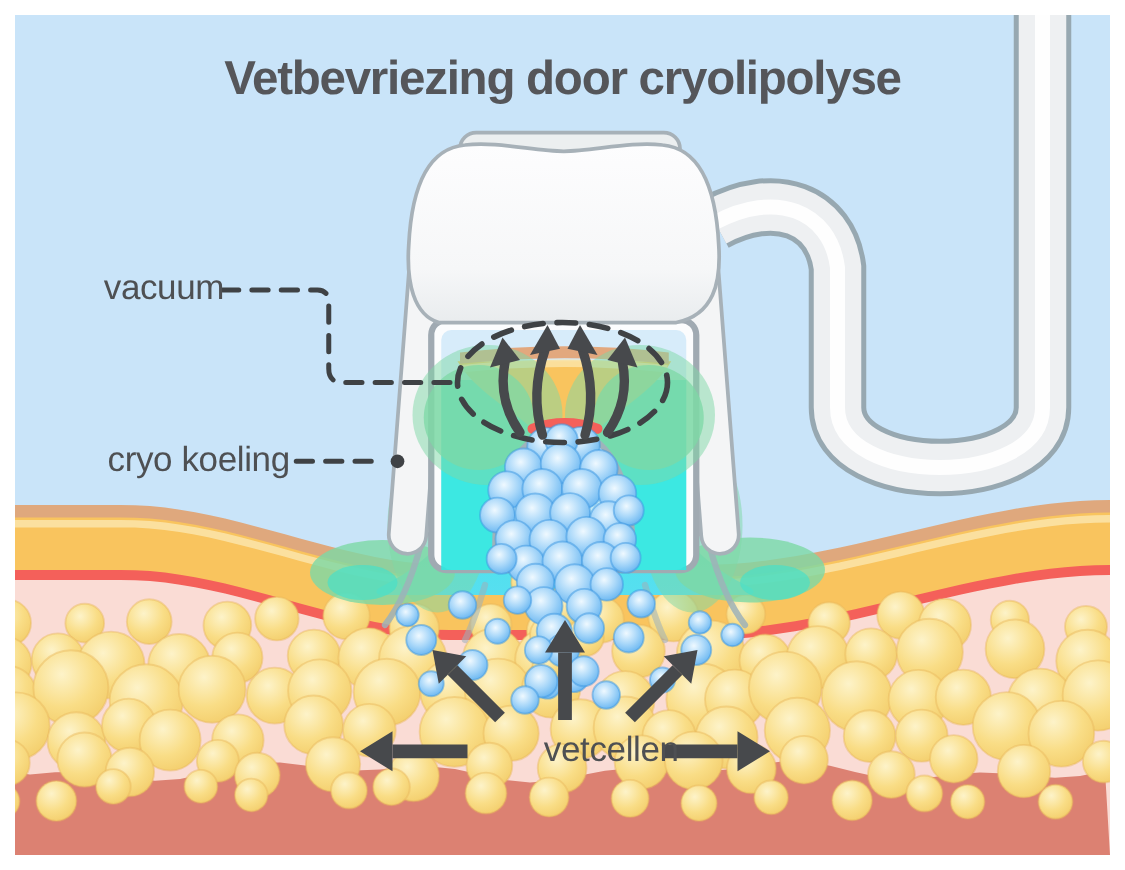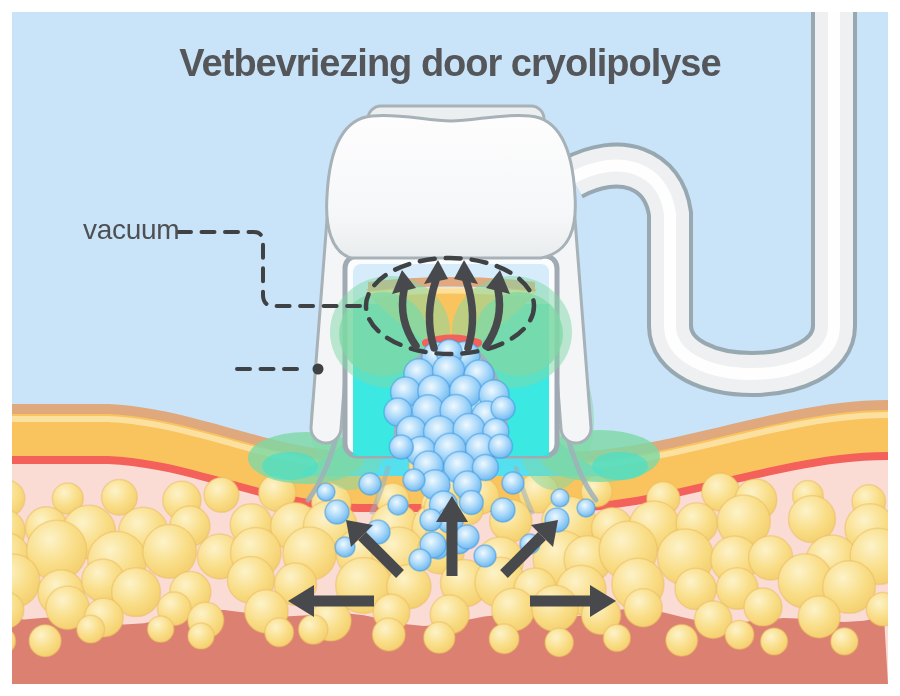--- a/index.html
+++ b/index.html
@@ -317,13 +317,15 @@
         <path d="M237,369 L305,369" stroke-dasharray="13 10.5"></path>
         <circle cx="318" cy="369" r="5.5" style="fill:var(--dash)" stroke="none"></circle>
       </g>
     </g>
 
     <rect x="0" y="0" width="900" height="696" fill="none" style="stroke:var(--frame)" stroke-width="24"></rect>
   </svg>
 
   <div id="title">Vetbevriezing door cryolipolyse</div>
   <div id="lbl-vacuum" class="lbl">vacuum</div>
+  <div id="lbl-cryo" class="lbl">cryo koeling</div>
+  <div id="lbl-fat" class="lbl">vetcellen</div>
 </div>
 
 </body></html>

